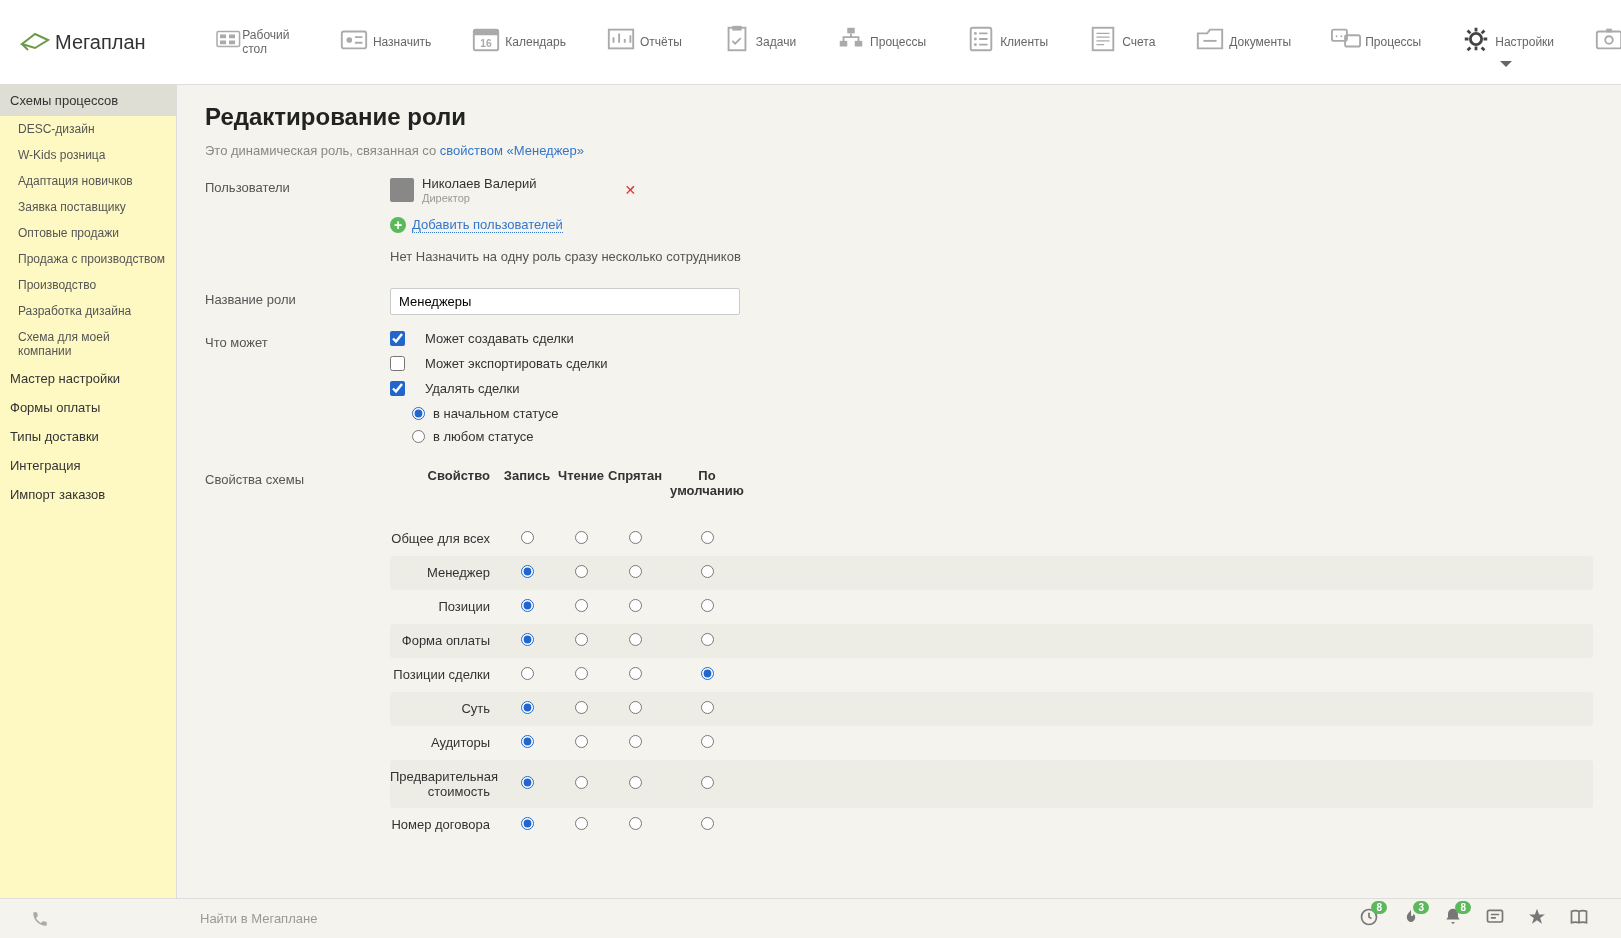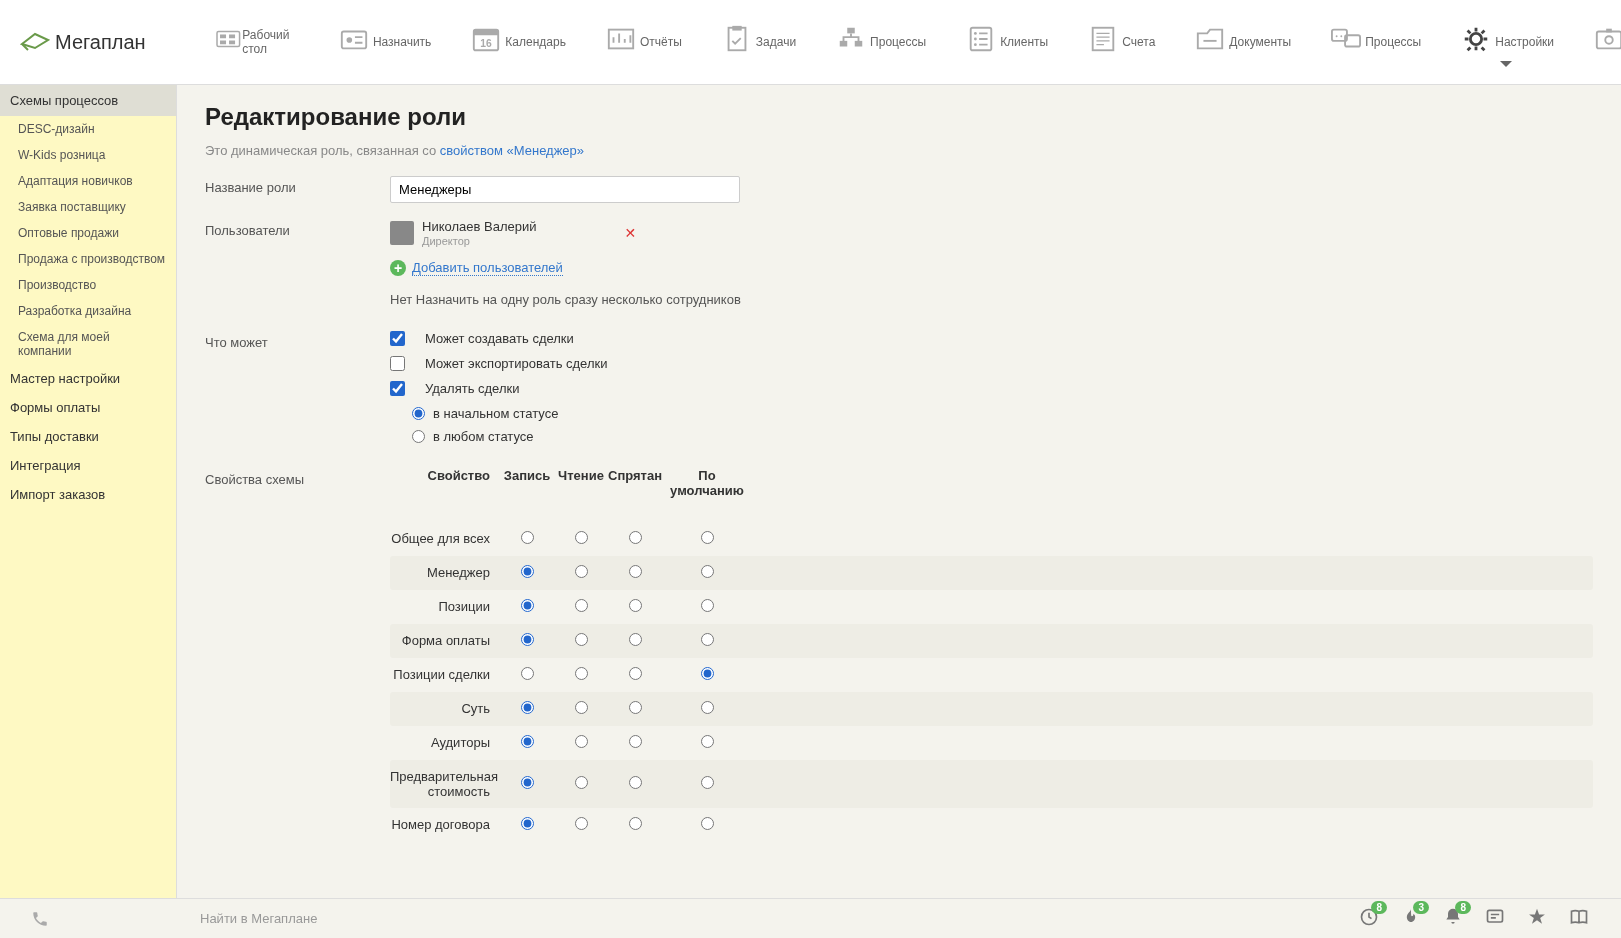--- a/index.html
+++ b/index.html
@@ -209,42 +209,42 @@
       </div>
   </div>
 
   <div class="content">
     <h1>Редактирование роли</h1>
     <p class="subtitle">
       <span>Это динамическая роль, связанная со </span><a href="#">свойством «Менеджер»</a>
     </p>
 
     <div class="form-row">
-      <div class="form-label">Название роли</div>
-      <div class="form-control">
-        <input type="text" class="text-input" value="Менеджеры" style="">
-      </div>
-    </div>
-
-    <div class="form-row">
       <div class="form-label">Пользователи</div>
       <div class="form-control">
         <div class="user-row">
           <div class="user-avatar"></div>
           <div class="user-info">
             <div class="user-name">Николаев Валерий</div>
             <div class="user-role">Директор</div>
           </div>
           <span class="remove-x">✕</span>
         </div>
         <a href="#" class="add-link">
           <span class="add-icon">+</span>
           <span>Добавить пользователей</span>
         </a>
         <div class="hint">Нет Назначить на одну роль сразу несколько сотрудников</div>
+      </div>
+    </div>
+
+    <div class="form-row">
+      <div class="form-label">Название роли</div>
+      <div class="form-control">
+        <input type="text" class="text-input" value="Менеджеры" style="">
       </div>
     </div>
 
     <div class="form-row">
       <div class="form-label">Что может</div>
       <div class="form-control">
         <div class="check-row">
             <input type="checkbox" checked="" style="">
             <span>Может создавать сделки</span>
           </div>

